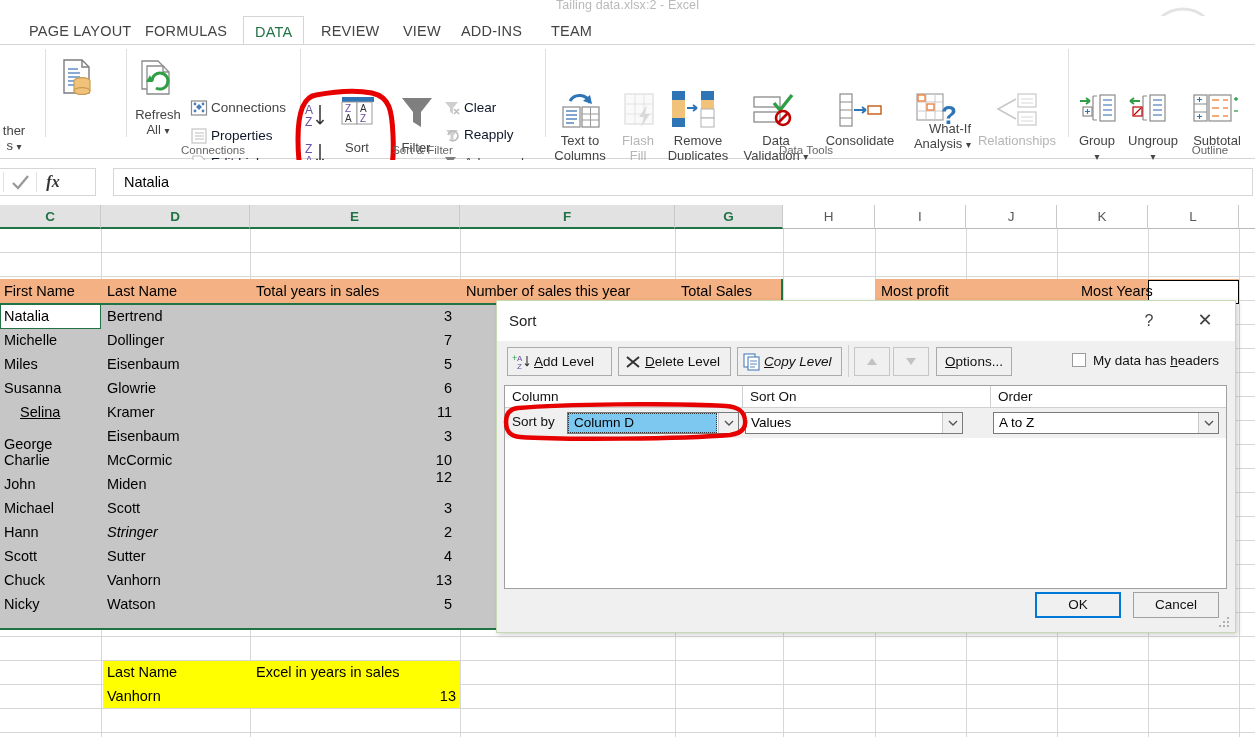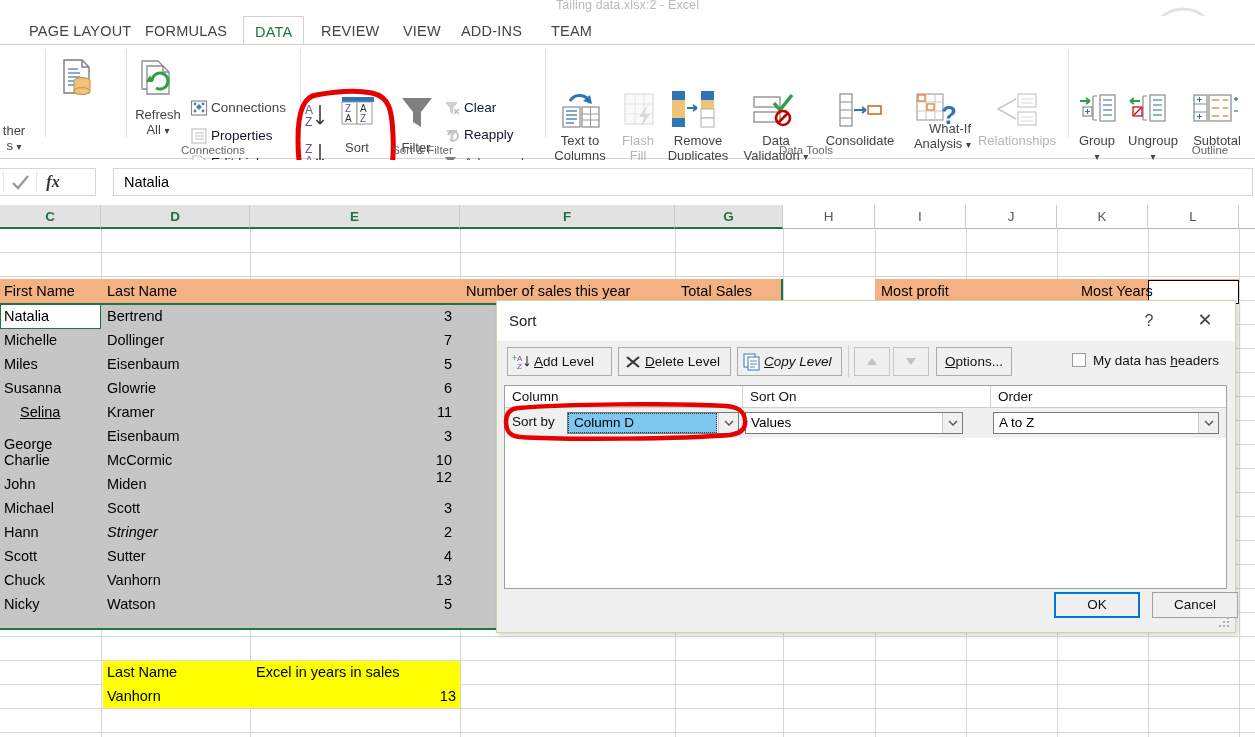--- a/index.html
+++ b/index.html
@@ -189,21 +189,21 @@
     font-size: 13.5px; color: #000; padding-left: 5px; overflow: hidden; white-space: nowrap;
   }
   .combo .cv.hl { background: #7cc8f0; border: 1px dotted #333; height: 20px; line-height: 18px; }
   .combo .ca {
     position: absolute; right: 0; top: 0; width: 20px; height: 20px;
     background: #f0f0f0; border-left: 1px solid #c8c8c8;
   }
   .dlgbtn {
     position: absolute; bottom: 14px; width: 86px; height: 26px;
     background: #f0f0f0; border: 1px solid #a0a0a0;
-    font-size: 13.5px; color: #111; text-align: center; line-height: 24px; margin-left: 19px;
+    font-size: 13.5px; color: #111; text-align: center; line-height: 24px;
   }
   .dlgbtn.primary { border: 2px solid #0078d7; line-height: 22px; }
   .grip { position: absolute; right: 4px; bottom: 3px; width: 12px; height: 12px; }
 </style>
 </head>
 <body>
 
 <div id="root">
 
   <div class="titlebar">
@@ -623,20 +623,21 @@
       <div class="greenline" style="left:0; top:74px; width:783px;"></div>
       <div class="greenline" style="left:0; top:399px; width:783px;"></div>
       <div class="greenline" style="left:781px; top:50px; width:2px; height:350px;"></div>
 
       <div class="activecell" style="left:0; top:75px; width:101px; height:25px;"></div>
 
       <div class="blackcell" style="left:1148px; top:51px; width:91px; height:24px;"></div>
 
       <div class="cell" style="left:0px;   top:50px; width:101px;">First Name</div>
       <div class="cell" style="left:103px; top:50px; width:147px;">Last Name</div>
+      <div class="cell" style="left:252px; top:50px; width:208px;">Total years in sales</div>
       <div class="cell" style="left:462px; top:50px; width:213px;">Number of sales this year</div>
       <div class="cell" style="left:677px; top:50px; width:106px;">Total Sales</div>
       <div class="cell" style="left:877px; top:50px; width:180px;">Most profit</div>
       <div class="cell" style="left:1077px; top:50px; width:162px;">Most Years</div>
 
       <div id="rows-host">
           <div class="cell" style="left: 0px; top: 75px; width: 101px;">Natalia</div>
           <div class="cell" style="left: 103px; top: 75px; width: 147px;">Bertrend</div>
           <div class="cell r" style="left: 252px; top: 75px; width: 204px;">3</div>
           <div class="cell" style="left: 0px; top: 99px; width: 101px;">Michelle</div>

